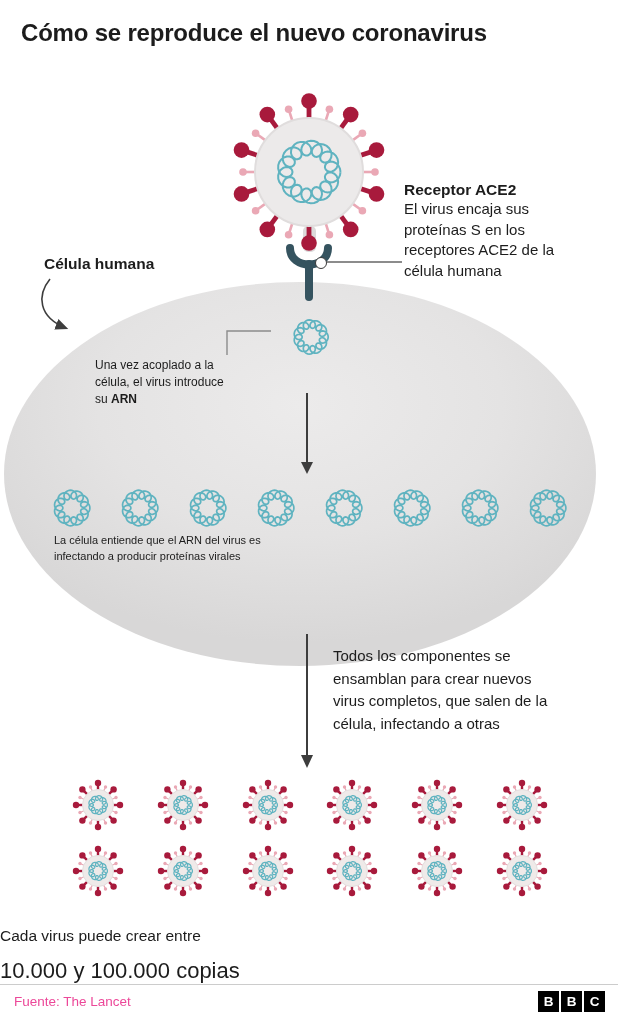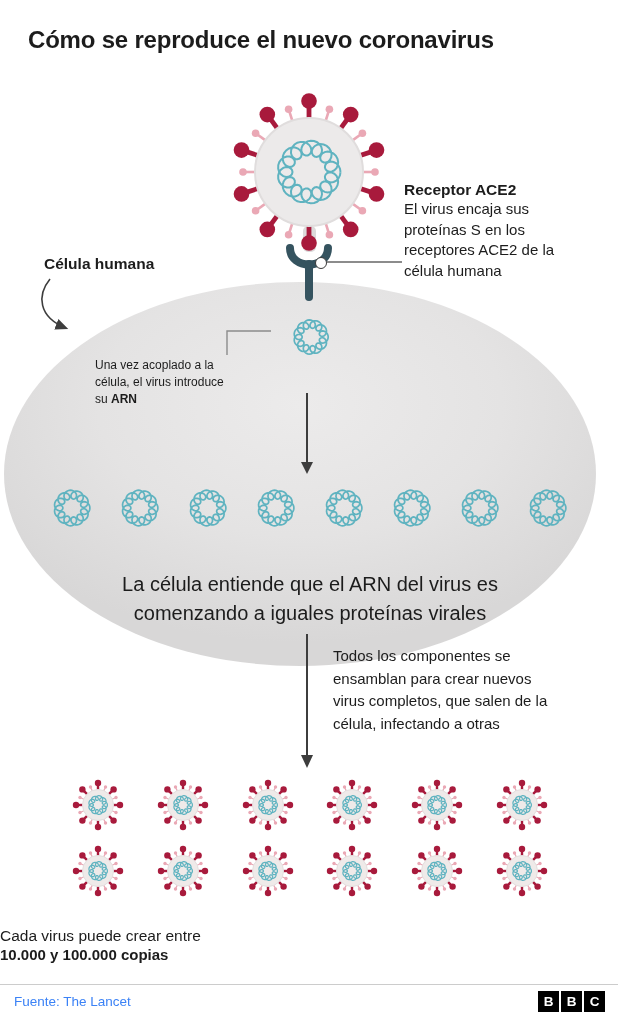--- a/index.html
+++ b/index.html
@@ -2,21 +2,21 @@
 <html style="--virus-red: #a81a3c; --virus-pink: #eaa8b5; --rna-teal: #5fb3c0; --receptor-slate: #35535f; --cell-fill: #e4e3e3; --arrow-dark: #3d3d3d; --line-gray: #8c8c8c; --text-dark: #1c1c1c; --footer-rule: #cccccc; --bbc-black: #000000;"><head>
 <meta charset="utf-8">
 <style>
   html,body{margin:0;padding:0;background:#fff}
   .page{position:relative;width:618px;height:1024px;background:#fff;overflow:hidden;
         font-family:"Liberation Sans",sans-serif;color:var(--text-dark,#1c1c1c)}
   .abs{position:absolute}
   svg{display:block}
   b{font-weight:bold}
 
-  .title{left:20px;top:18px;right:20px;font-size:24px;font-weight:bold;letter-spacing:-0.2px;margin:8px}
+  .title{left:20px;top:18px;right:20px;font-size:24px;font-weight:bold;letter-spacing:-0.2px;margin:1px}
 
   .big-virus{left:224px;top:87px;width:170px;height:170px;z-index:2}
   .neck{left:303px;top:226px;width:13px;height:26px;background:#dcdada;border-radius:5px;z-index:1}
   .receptor{left:285px;top:243px;z-index:2}
   .receptor path{stroke:var(--receptor-slate,#35535f);stroke-width:8;fill:none;stroke-linecap:round}
   .marker-dot{left:315px;top:257px;width:10px;height:10px;border:1.6px solid #3a3a3a;background:#fff;border-radius:50%;z-index:4}
   .pointer-line{left:327px;top:261px;width:75px;height:1.6px;background:var(--line-gray,#8c8c8c);z-index:3}
 
   .receptor-note{left:404px;top:181px;width:180px}
   .receptor-heading{font-size:15.5px;font-weight:bold;}
@@ -28,32 +28,32 @@
   .cell{left:4px;top:282px;width:592px;height:384px;border-radius:50%;
         background:radial-gradient(ellipse 62% 62% at 50% 32%, #ecebeb 0%, var(--cell-fill,#e4e3e3) 55%, #d8d7d7 100%)}
 
   .rna-single{left:288px;top:314px}
   .step1-connector{left:225px;top:329px}
   .step1-text{left:95px;top:357px;width:140px;font-size:12px;line-height:1.42}
 
   .arrow-short{left:299px;top:393px}
   .rna-row{left:48px;top:484px;width:524px;display:flex;justify-content:space-between}
 
-  .step2-text{left:54px;top:570px;width:512px;text-align:center;font-size:20px;line-height:1.47}
+  .step2-text{left:54px;top:532px;width:512px;font-size:11px;line-height:1.47}
 
   .arrow-long{left:299px;top:634px}
   .step3-text{left:333px;top:645px;width:215px;font-size:15px;line-height:1.5}
 
   .virus-grid{left:56px;top:776px;width:508px;display:grid;grid-template-columns:repeat(6,1fr);row-gap:8px;justify-items:center}
 
   .caption{left:0;top:927px;width:618px;text-align:left;font-size:15.5px}
-  .caption .cap-bold{font-size:15px;font-weight:bold;margin-top:1px}
+  .caption .cap-bold{font-size:22px;font-weight:normal;margin-top:13px}
 
   .footer-rule{left:0;top:984px;width:618px;height:1px;background:var(--footer-rule,#ccc)}
-  .source{left:14px;top:994px;font-size:13.5px;color:#3b82f6}
+  .source{left:14px;top:994px;font-size:13.5px;color:#ec4899}
   .bbc{right:13px;top:991px;display:flex;gap:2px}
   .bbc span{width:21px;height:21px;background:var(--bbc-black,#000);color:#fff;font-weight:bold;font-size:13.5px;
             display:flex;align-items:center;justify-content:center}
 </style>
 </head>
 <body>
 
 <div class="page">
 
   <h1 class="abs title">Cómo se reproduce el nuevo coronavirus</h1>
@@ -185,21 +185,21 @@
       </div>
       <div>
         <svg xmlns="http://www.w3.org/2000/svg" width="48" height="48" viewBox="0 0 48 48">
           <path d="M41.90 24.00L41.68 25.71L41.04 27.29L40.04 28.62L38.79 29.60L37.38 30.16L35.97 30.30L34.69 30.02L33.65 29.39L32.94 28.51L32.64 27.49L32.76 26.47L33.28 25.59L34.14 24.95L35.24 24.65L36.47 24.77L37.69 25.31L38.77 26.25L39.59 27.54L40.05 29.08L40.09 30.75L39.70 32.41L38.88 33.94L37.71 35.21L36.28 36.12L34.71 36.62L33.13 36.68L31.68 36.33L30.47 35.62L29.61 34.65L29.15 33.55L29.11 32.43L29.47 31.45L30.18 30.71L31.14 30.31L32.22 30.31L33.29 30.74L34.23 31.57L34.91 32.74L35.24 34.15L35.15 35.69L34.63 37.22L33.69 38.61L32.40 39.74L30.85 40.52L29.17 40.87L27.48 40.79L25.92 40.29L24.61 39.43L23.65 38.30L23.09 37.04L22.97 35.77L23.25 34.62L23.87 33.71L24.75 33.15L25.76 32.98L26.77 33.24L27.65 33.90L28.27 34.90L28.54 36.14L28.40 37.50L27.83 38.86L26.85 40.07L25.53 41.02L23.95 41.61L22.24 41.78L20.53 41.52L18.95 40.83L17.63 39.79L16.66 38.49L16.11 37.04L15.98 35.58L16.27 34.25L16.91 33.17L17.80 32.42L18.83 32.07L19.87 32.15L20.77 32.63L21.43 33.44L21.74 34.50L21.65 35.69L21.13 36.87L20.21 37.91L18.94 38.69L17.42 39.11L15.78 39.11L14.14 38.68L12.65 37.83L11.41 36.62L10.52 35.15L10.05 33.55L10.02 31.93L10.41 30.45L11.15 29.21L12.15 28.31L13.29 27.82L14.44 27.75L15.46 28.09L16.24 28.77L16.67 29.69L16.71 30.75L16.32 31.80L15.53 32.72L14.40 33.37L13.03 33.68L11.53 33.57L10.04 33.02L8.69 32.07L7.60 30.76L6.87 29.19L6.56 27.49L6.69 25.79L7.24 24.22L8.14 22.90L9.31 21.93L10.62 21.36L11.93 21.23L13.13 21.50L14.08 22.12L14.69 22.99L14.90 24.00L14.69 25.01L14.08 25.88L13.13 26.50L11.93 26.77L10.62 26.64L9.31 26.07L8.14 25.10L7.24 23.78L6.69 22.21L6.56 20.51L6.87 18.81L7.60 17.24L8.69 15.93L10.04 14.98L11.53 14.43L13.03 14.32L14.40 14.63L15.53 15.28L16.32 16.20L16.71 17.25L16.67 18.31L16.24 19.23L15.46 19.91L14.44 20.25L13.29 20.18L12.15 19.69L11.15 18.79L10.41 17.55L10.02 16.07L10.05 14.45L10.52 12.85L11.41 11.38L12.65 10.17L14.14 9.32L15.78 8.89L17.42 8.89L18.94 9.31L20.21 10.09L21.13 11.13L21.65 12.31L21.74 13.50L21.43 14.56L20.77 15.37L19.87 15.85L18.83 15.93L17.80 15.58L16.91 14.83L16.27 13.75L15.98 12.42L16.11 10.96L16.66 9.51L17.63 8.21L18.95 7.17L20.53 6.48L22.24 6.22L23.95 6.39L25.53 6.98L26.85 7.93L27.83 9.14L28.40 10.50L28.54 11.86L28.27 13.10L27.65 14.10L26.77 14.76L25.76 15.02L24.75 14.85L23.87 14.29L23.25 13.38L22.97 12.23L23.09 10.96L23.65 9.70L24.61 8.57L25.92 7.71L27.48 7.21L29.17 7.13L30.85 7.48L32.40 8.26L33.69 9.39L34.63 10.78L35.15 12.31L35.24 13.85L34.91 15.26L34.23 16.43L33.29 17.26L32.22 17.69L31.14 17.69L30.18 17.29L29.47 16.55L29.11 15.57L29.15 14.45L29.61 13.35L30.47 12.38L31.68 11.67L33.13 11.32L34.71 11.38L36.28 11.88L37.71 12.79L38.88 14.06L39.70 15.59L40.09 17.25L40.05 18.92L39.59 20.46L38.77 21.75L37.69 22.69L36.47 23.23L35.24 23.35L34.14 23.05L33.28 22.41L32.76 21.53L32.64 20.51L32.94 19.49L33.65 18.61L34.69 17.98L35.97 17.70L37.38 17.84L38.79 18.40L40.04 19.38L41.04 20.71L41.68 22.29L41.90 24.00" fill="none" stroke="#5fb3c0" stroke-width="1.7"></path>
         </svg>
       </div>
     </div>
 
   <div class="abs step2-text">
     <div>La célula entiende que el ARN del virus es</div>
-    <div>comenzando a iguales proteínas virales</div>
+    <div>infectando a producir proteínas virales</div>
   </div>
 
   <svg class="abs arrow-long" width="16" height="136" viewBox="0 0 16 136">
     <line x1="8" y1="0" x2="8" y2="122" stroke="#3d3d3d" stroke-width="2"></line>
     <polygon points="2,121 14,121 8,134" fill="#3d3d3d"></polygon>
   </svg>
 
   <div class="abs step3-text">Todos los componentes se ensamblan para crear nuevos virus completos, que salen de la célula, infectando a otras</div>
 
   <div class="abs virus-grid">

